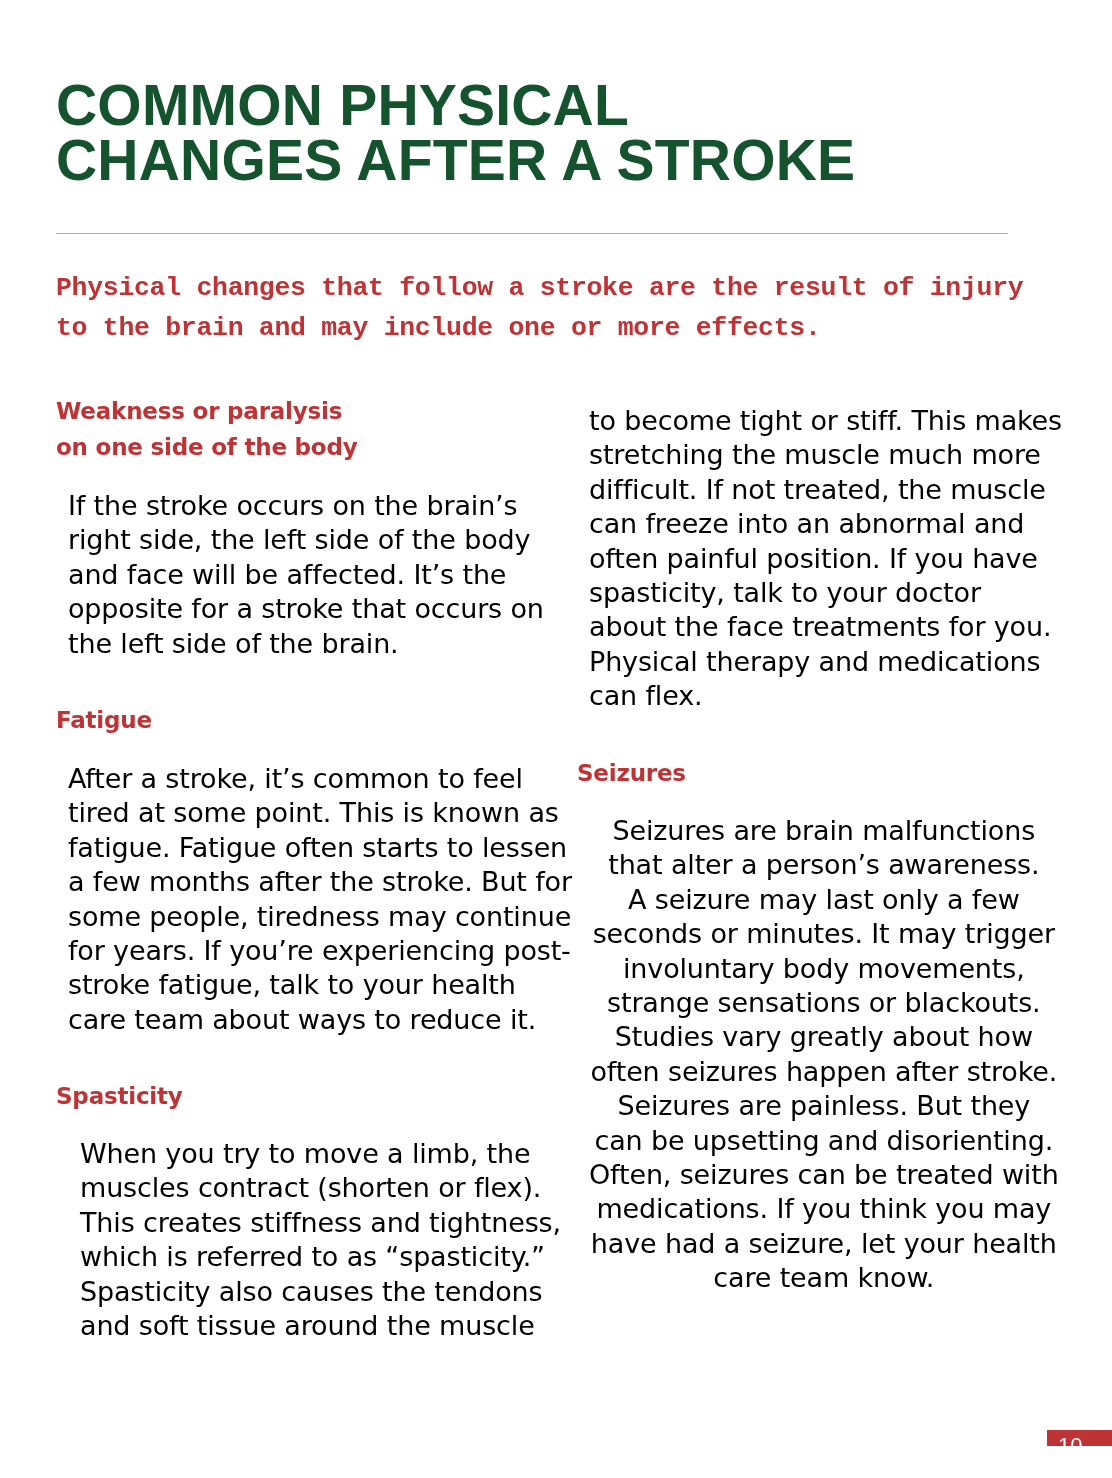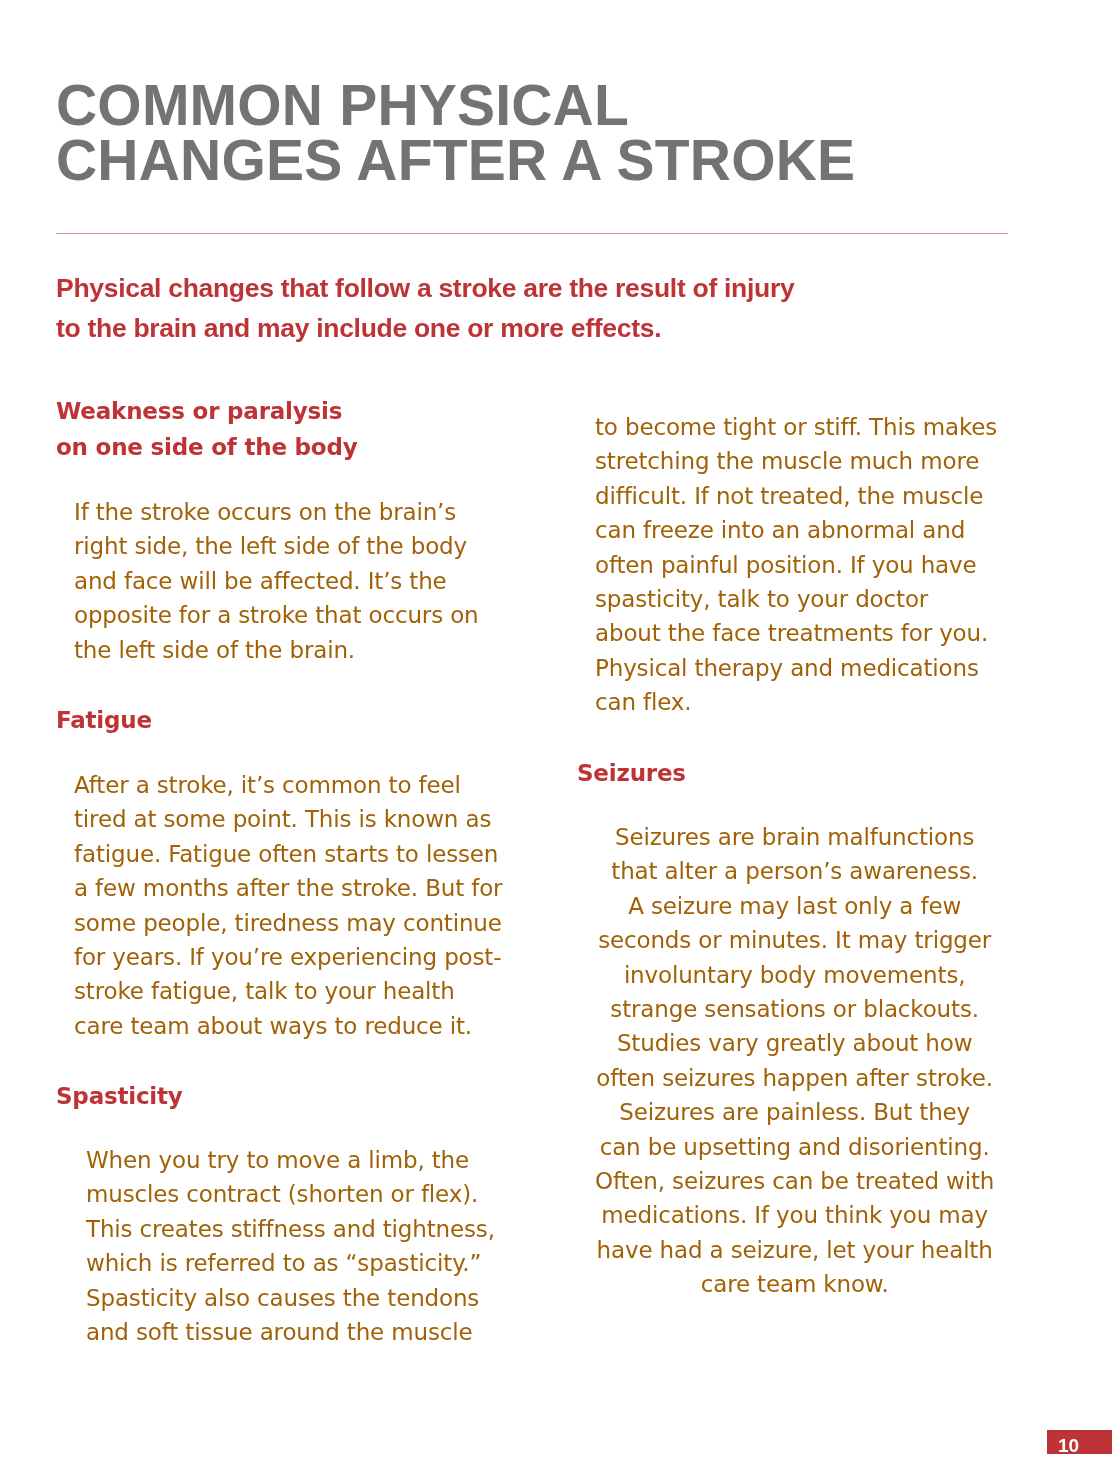--- a/index.html
+++ b/index.html
@@ -18,79 +18,79 @@
       position: absolute;
       left: 56px;
       top: 78px;
       margin: 0;
       width: 980px;
       font-family: "Liberation Sans", sans-serif;
       font-weight: 700;
       font-size: 57px;
       line-height: 55px;
       letter-spacing: 0.2px;
-      color: #737373;
+      color: #14532d;
       text-transform: uppercase;
     }
     .page-title span { display: block; white-space: nowrap; }
     .divider {
       position: absolute;
       left: 56px;
       top: 233px;
       width: 952px;
       height: 1px;
       background: #d9908f;
     }
     .intro {
       position: absolute;
       left: 56px;
       top: 268px;
       width: 970px;
       margin: 0;
-      font-family: Liberation Sans, sans-serif;
+      font-family: Liberation Mono, monospace;
       font-weight: 700;
       font-size: 26.5px;
       line-height: 40px;
       color: #be3336;
       letter-spacing: -0.3px;
     }
     .intro span { display: block; white-space: nowrap; }
     .section-heading {
       position: absolute;
       margin: 0;
       font-family: "DejaVu Sans", sans-serif;
       font-weight: 700;
       font-size: 23px;
       line-height: 36px;
       color: #be3336;
       letter-spacing: -0.2px;
     }
     .section-heading span { display: block; white-space: nowrap; }
     .body-text {
       position: absolute;
-      margin: 18px;
+      margin: 12px;
       font-family: "DejaVu Sans", sans-serif;
       font-weight: 400;
-      font-size: 23px;
+      font-size: 27px;
       line-height: 34.4px;
-      color: #a16207;
+      color: #000000;
       letter-spacing: -0.15px;
     }
     .body-text span { display: block; white-space: nowrap; }
     .page-number {
       position: absolute;
       left: 1047px;
       top: 1430px;
       width: 65px;
-      height: 24px;
+      height: 16px;
       background: #be3336;
       color: #ffffff;
       font-family: "Liberation Sans", sans-serif;
-      font-weight: 700;
-      font-size: 19px;
+      font-weight: 400;
+      font-size: 22px;
       line-height: 32px;
       text-indent: 11px;
     }
   </style>
 </head>
 <body>
 
 <h1 class="page-title">
   <span>COMMON PHYSICAL</span>
   <span>CHANGES AFTER A STROKE</span>

